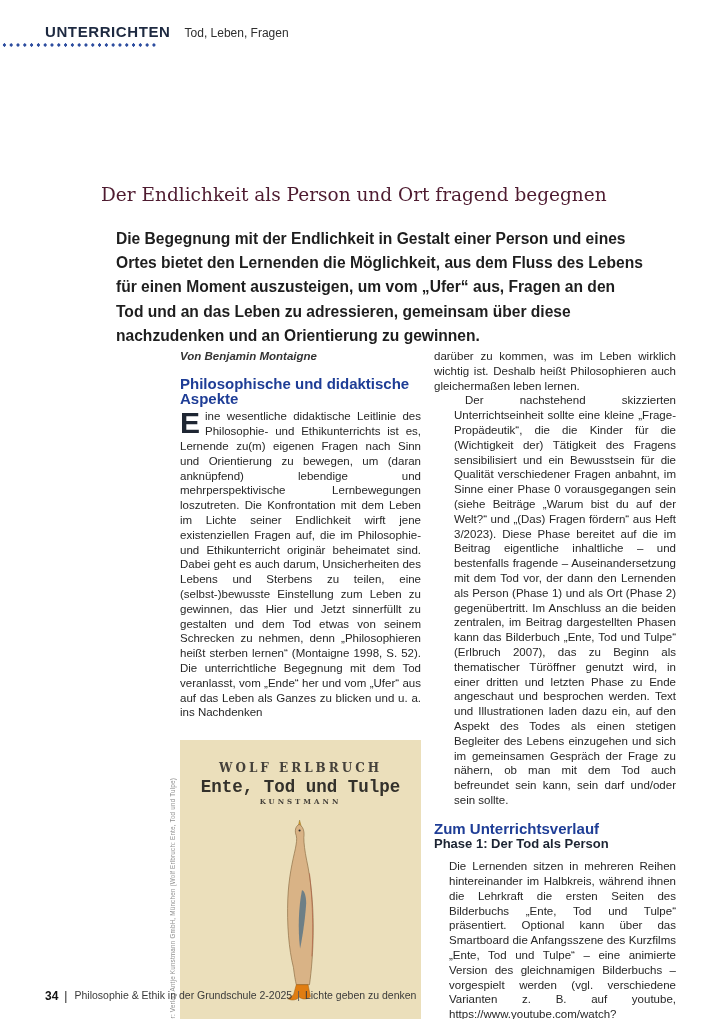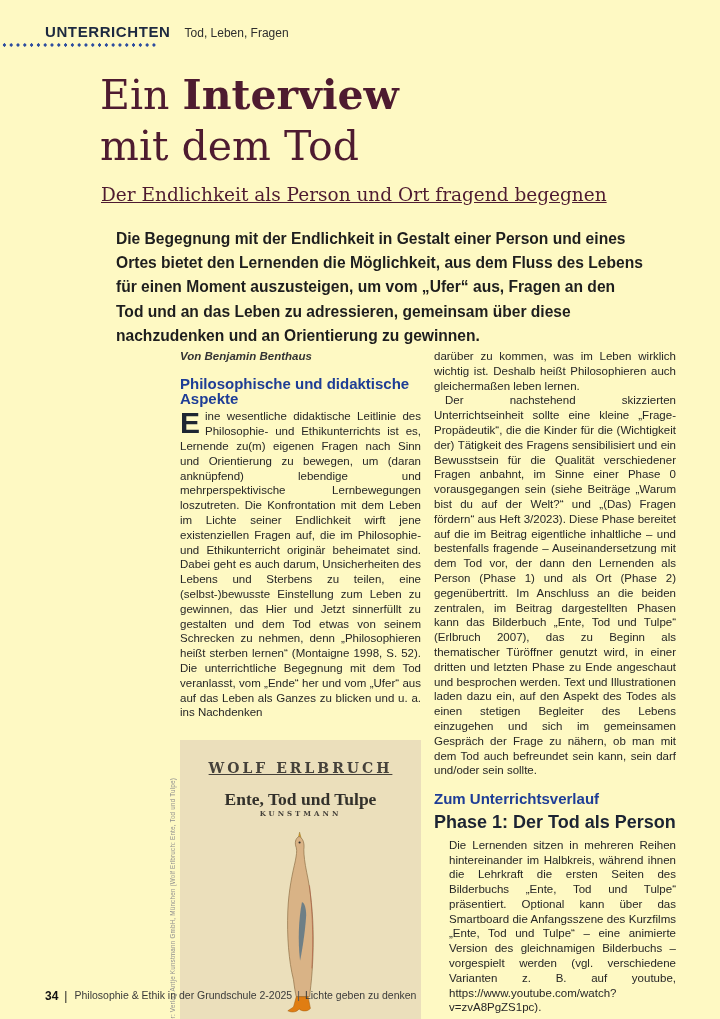--- a/index.html
+++ b/index.html
@@ -1,19 +1,19 @@
 <!DOCTYPE html>
 <html lang="de" style="--maroon: #4e1b30; --blue: #1e3d96; --dot-blue: #2d4d9f; --cover-bg: #ebdfbb;"><head>
 <meta charset="utf-8">
 <style>
   * { margin:0; padding:0; box-sizing:border-box; }
   html,body { background:#e8e8e8; }
   .page {
     position:relative; width:720px; height:1019px; margin:0 auto;
-    background:#fef9c3; overflow:hidden;
+    background:#ffffff; overflow:hidden;
     font-family:"Liberation Sans", sans-serif; color:#232323;
   }
 
   
   .kicker-row { position:absolute; top:23px; left:45px; display:flex; align-items:baseline; gap:14px; }
   .kicker { font-size:15px; font-weight:700; letter-spacing:.6px; color:#1d2940; }
   .topic  { font-size:12px; color:#2e2e2e;text-align:right; }
   .dots {
     position:absolute; top:41px; left:0; width:159px; height:6px;
     background-image:radial-gradient(circle, var(--dot-blue,#2d4d9f) 1.6px, transparent 1.8px);
@@ -25,88 +25,83 @@
     position:absolute; top:70px; left:100px;
     font-family:"DejaVu Serif", serif; font-weight:400;
     font-size:41px; line-height:51px; color:var(--maroon,#4e1b30);
   }
   .title .t-line { display:block; }
   .title strong { font-weight:700; }
   .subtitle {
     position:absolute; top:184px; left:101px;
     font-family:"DejaVu Serif", serif; font-size:18.5px; font-weight:400;
     color:var(--maroon,#4e1b30);
-    text-decoration:underline;
   }
   .intro {
     position:absolute; top:227px; left:116px; width:528px;
     font-size:15.6px; font-weight:700; line-height:24.2px; color:#1e1e1e;
   }
 
   
   .col { position:absolute; top:349px; width:241px; font-size:11.5px; line-height:14.8px; }
   .col-left  { left:180px; }
   .col-right { left:434px; width:242px; }
   .body-text { text-align:justify; hyphens:auto; -webkit-hyphens:auto; color:#262626; }
 
   .author { font-size:11.5px; font-weight:700; font-style:italic; color:#333; margin-bottom:13px; }
   .h-blue { font-size:15px; font-weight:700; color:var(--blue,#1e3d96); margin-bottom:3px; }
   .dropcap {
     float:left; font-size:30px; line-height:26px; font-weight:800;
     color:#1e2633; padding:1px 5px 0 0;
   }
-  .indent { text-indent:11px; }
+  .indent { text-indent:11px;margin-left:20px; }
 
   
   .cover-figure { position:relative; margin-top:20px; width:241px; }
   .cover-credit {
     position:absolute; left:-14px; bottom:2px;
     writing-mode:vertical-rl; transform:rotate(180deg);
     font-size:6.3px; color:#8f8f8f; letter-spacing:.2px; white-space:nowrap;
   }
   .cover-box {
     width:241px; height:296px; background:var(--cover-bg,#ebdfbb);
     display:flex; flex-direction:column; align-items:center; padding-top:21px;
   }
-  .cover-author { font-family:"DejaVu Serif", serif; font-size:14px; font-weight:700; letter-spacing:3px; color:#45413a;text-decoration:underline; }
-  .cover-title  { font-family:Liberation Serif, serif; font-size:17.5px; font-weight:700; color:#33312b; margin-top:16px; }
+  .cover-author { font-family:"DejaVu Serif", serif; font-size:12px; font-weight:700; letter-spacing:3px; color:#45413a; }
+  .cover-title  { font-family:Liberation Mono, monospace; font-size:17.5px; font-weight:700; color:#33312b; margin-top:4px; }
   .cover-publisher { font-family:"DejaVu Serif", serif; font-size:7px; font-weight:700; letter-spacing:3px; color:#45413a; }
   .duck { width:66px; height:198px; margin-top:4px; }
 
   
   .h-blue2 { font-size:15px; font-weight:700; color:var(--blue,#1e3d96); margin-top:14px; }
-  .h-phase { font-size:18px; font-weight:700; color:#1c2433; margin-top:8px; }
+  .h-phase { font-size:13px; font-weight:700; color:#1c2433; }
   .phase-text { margin-top:8px;margin-left:15px; }
 
   
   .footer { position:absolute; top:989px; left:45px; display:flex; align-items:flex-start; font-size:10.5px; color:#3a3a3a; }
   .footer .pagenum { font-size:12px; font-weight:700; color:#111; }
   .footer .sep1 { margin:0 7px 0 6px; color:#222; font-weight:400; font-size:12px; }
   .footer .sep2 { margin:0 5px; color:#555; }
 </style>
 </head>
 <body>
 
 <div class="page">
 
   <div class="kicker-row">
     <span class="kicker">UNTERRICHTEN</span>
     <span class="topic">Tod, Leben, Fragen</span>
   </div>
   <div class="dots"></div>
 
-  <h1 class="title">
-    <span class="t-line"><span>Ein</span> <strong>Interview</strong></span>
-    <span class="t-line">mit dem Tod</span>
-  </h1>
   <div class="subtitle">Der Endlichkeit als Person und Ort fragend begegnen</div>
   <p class="intro">Die Begegnung mit der Endlichkeit in Gestalt einer Person und eines Ortes bietet den Lernenden die Möglichkeit, aus dem Fluss des Lebens für einen Moment auszusteigen, um vom „Ufer“ aus, Fragen an den Tod und an das Leben zu adressieren, gemeinsam über diese nachzudenken und an Orientierung zu gewinnen.</p>
 
   <div class="col col-left">
-    <div class="author">Von Benjamin Benthaus</div>
+    <div class="author">Von Benjamin Montaigne</div>
     <h2 class="h-blue">Philosophische und didaktische Aspekte</h2>
     <p class="body-text"><span class="dropcap">E</span><span>ine wesentliche didaktische Leitlinie des Philosophie- und Ethikunterrichts ist es, Lernende zu(m) eigenen Fragen nach Sinn und Orientierung zu bewegen, um (daran anknüpfend) lebendige und mehrperspektivische Lernbewegungen loszutreten. Die Konfrontation mit dem Leben im Lichte seiner Endlichkeit wirft jene existenziellen Fragen auf, die im Philosophie- und Ethikunterricht originär beheimatet sind. Dabei geht es auch darum, Unsicherheiten des Lebens und Sterbens zu teilen, eine (selbst-)bewusste Einstellung zum Leben zu gewinnen, das Hier und Jetzt sinnerfüllt zu gestalten und dem Tod etwas von seinem Schrecken zu nehmen, denn „Philosophieren heißt sterben lernen“ (Montaigne 1998, S. 52). Die unterrichtliche Begegnung mit dem Tod veranlasst, vom „Ende“ her und vom „Ufer“ aus auf das Leben als Ganzes zu blicken und u. a. ins Nachdenken</span></p>
 
     <figure class="cover-figure">
       <div class="cover-credit">Cover: Verlag Antje Kunstmann GmbH, München (Wolf Erlbruch: Ente, Tod und Tulpe)</div>
       <div class="cover-box">
         <div class="cover-author">WOLF ERLBRUCH</div>
         <div class="cover-title">Ente, Tod und Tulpe</div>
         <div class="cover-publisher">KUNSTMANN</div>
         <svg class="duck" viewBox="0 0 70 200" xmlns="http://www.w3.org/2000/svg">

